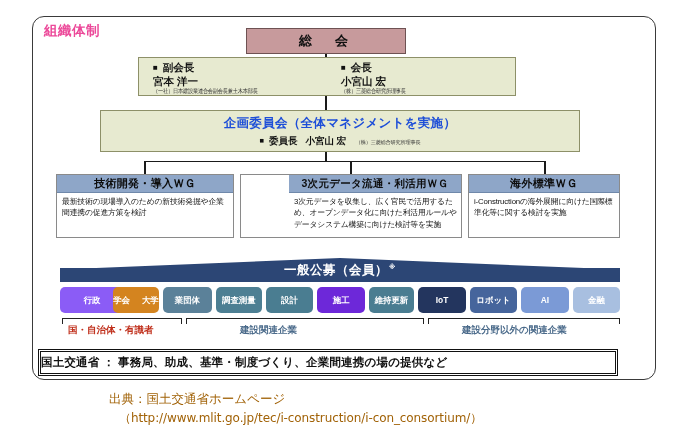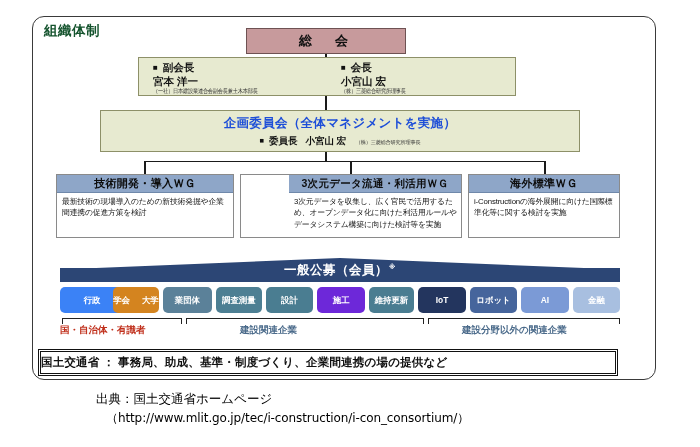--- a/index.html
+++ b/index.html
@@ -14,21 +14,21 @@
   #root{position:relative;width:700px;height:447px;}
 
   
   .frame{
     position:absolute;left:32px;top:16px;width:624px;height:364px;
     border:1.6px solid #3a3a3a;border-radius:12px;background:#fff;
     box-sizing:border-box;
   }
   .frame-title{
     position:absolute;left:44px;top:22px;
-    font-size:13.5px;font-weight:bold;letter-spacing:.5px;color:#14532d;
+    font-size:13.5px;font-weight:bold;letter-spacing:.5px;color:#ec4899;
   }
 
   
   .abs{position:absolute;box-sizing:border-box;}
 
   
   .sokai{
     left:246px;top:28px;width:160px;height:26px;
     background:#c79a9c;border:1.1px solid #6e5253;
     display:flex;align-items:center;justify-content:center;
@@ -115,21 +115,21 @@
 
   
   .mlit{
     left:40px;top:351px;width:576px;height:23px;
     background:#fff;border:1.2px solid #111;outline:1px solid #111;outline-offset:1.6px;
     display:flex;align-items:center;justify-content:flex-start;
   }
   .mlit span{font-size:11.5px;font-weight:bold;color:#111;letter-spacing:.2px;}
 
   
-  .cite{position:absolute;left:96px;top:390px;font-size:12.5px;color:#000000;line-height:1.55;}
+  .cite{position:absolute;left:109px;top:390px;font-size:12.5px;color:#a16207;line-height:1.55;}
   .cite .url{display:block;margin-left:10px;font-family:"DejaVu Sans",sans-serif;font-size:12px;letter-spacing:-.1px;}
 </style>
 </head>
 <body>
 
 <div id="root">
 
   <div class="frame"></div>
   <div class="frame-title">組織体制</div>
 
@@ -182,21 +182,21 @@
   <div class="abs wg wg3">
     <div class="hd" style="background: rgb(142, 166, 200);">海外標準ＷＧ</div>
     <div class="bd">i-Constructionの海外展開に向けた国際標準化等に関する検討を実施</div>
   </div>
 
   <div class="abs banner" style="background: rgb(44, 70, 117);">
     <span><span>一般公募（会員）</span><span class="mk">※</span></span>
   </div>
 
   <div class="abs tags" id="tag-row">
-      <div class="tag" style="left: 0px; width: 64px; background: #3b82f6;">
+      <div class="tag" style="left: 0px; width: 64px; background: #8b5cf6;">
         <span class="l1">行政</span>
       </div>
       <div class="tag" style="left: 53.1325px; width: 45.5422px; background: rgb(212, 132, 31); gap: 12px;">
         <span class="two">学会</span>
         <span class="two">大学</span>
       </div>
       <div class="tag" style="left: 102.892px; width: 48.9157px; background: rgb(91, 129, 153);">
         <span class="l1">業団体</span>
       </div>
       <div class="tag" style="left: 156.024px; width: 45.5422px; background: rgb(77, 127, 147);">
@@ -224,21 +224,21 @@
       </div>
       <div class="tag" style="left: 512.771px; width: 47.2289px; background: rgb(168, 191, 224);">
         <span class="l1">金融</span>
       </div>
     </div>
 
   <div class="brk" style="left:62px;top:318px;width:118px;"></div>
   <div class="brk" style="left:186px;top:318px;width:236px;"></div>
   <div class="brk" style="left:428px;top:318px;width:190px;"></div>
 
-  <div class="cap red" style="left:60px;top:324px;">国・自治体・有識者</div>
+  <div class="cap red" style="left:68px;top:324px;">国・自治体・有識者</div>
   <div class="cap blu" style="left:240px;top:324px;">建設関連企業</div>
   <div class="cap blu" style="left:462px;top:324px;">建設分野以外の関連企業</div>
 
 
   <div class="abs mlit">
     <span>国土交通省 ： 事務局、助成、基準・制度づくり、企業間連携の場の提供など</span>
   </div>
 
   <div class="cite">
     <span>出典：国土交通省ホームページ</span>

